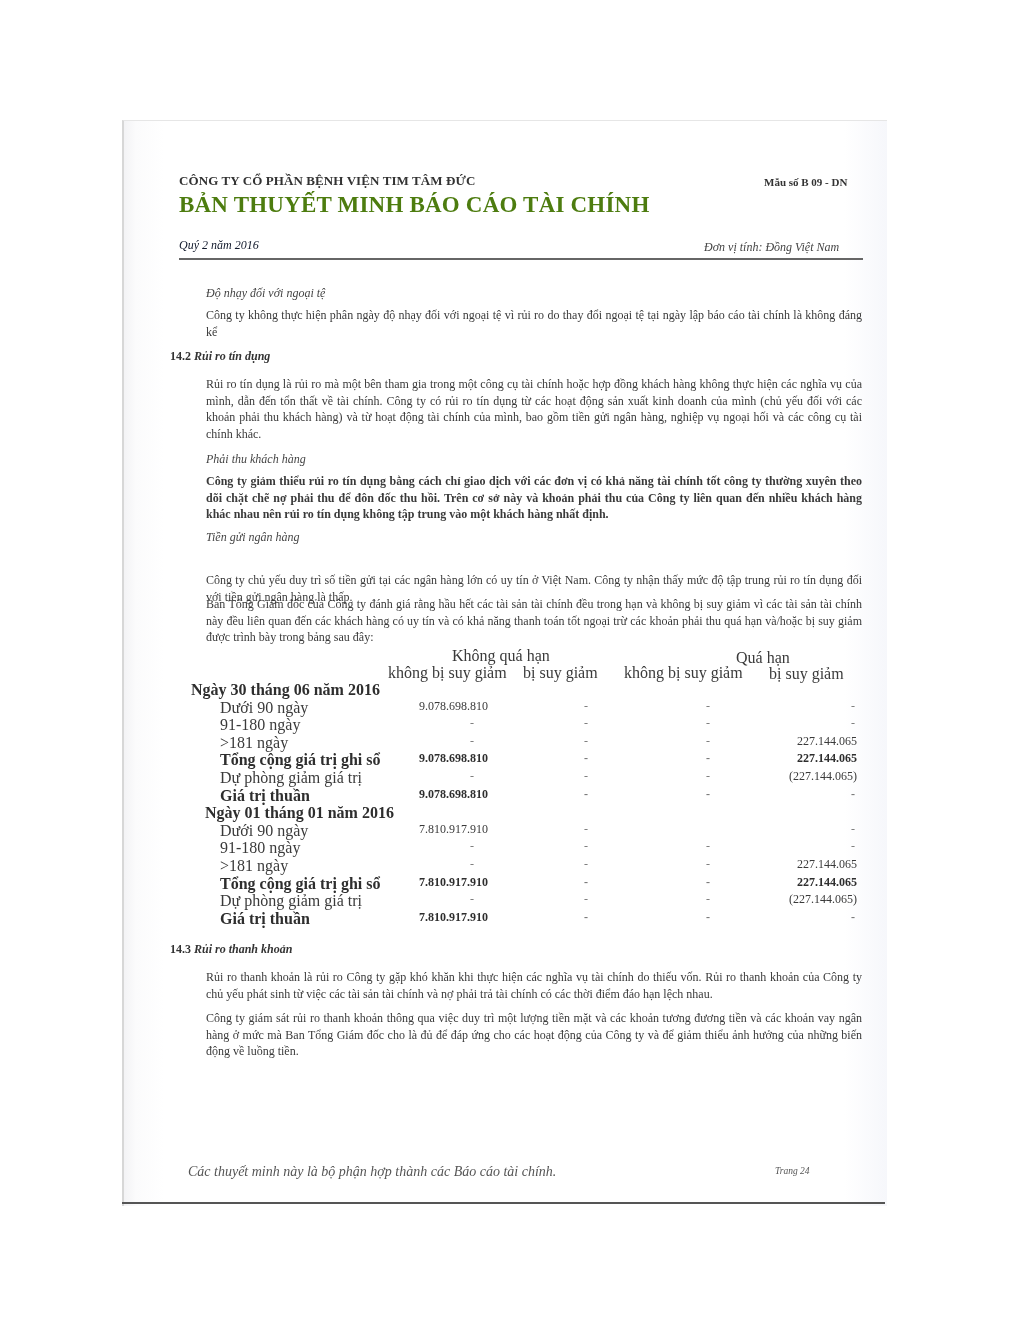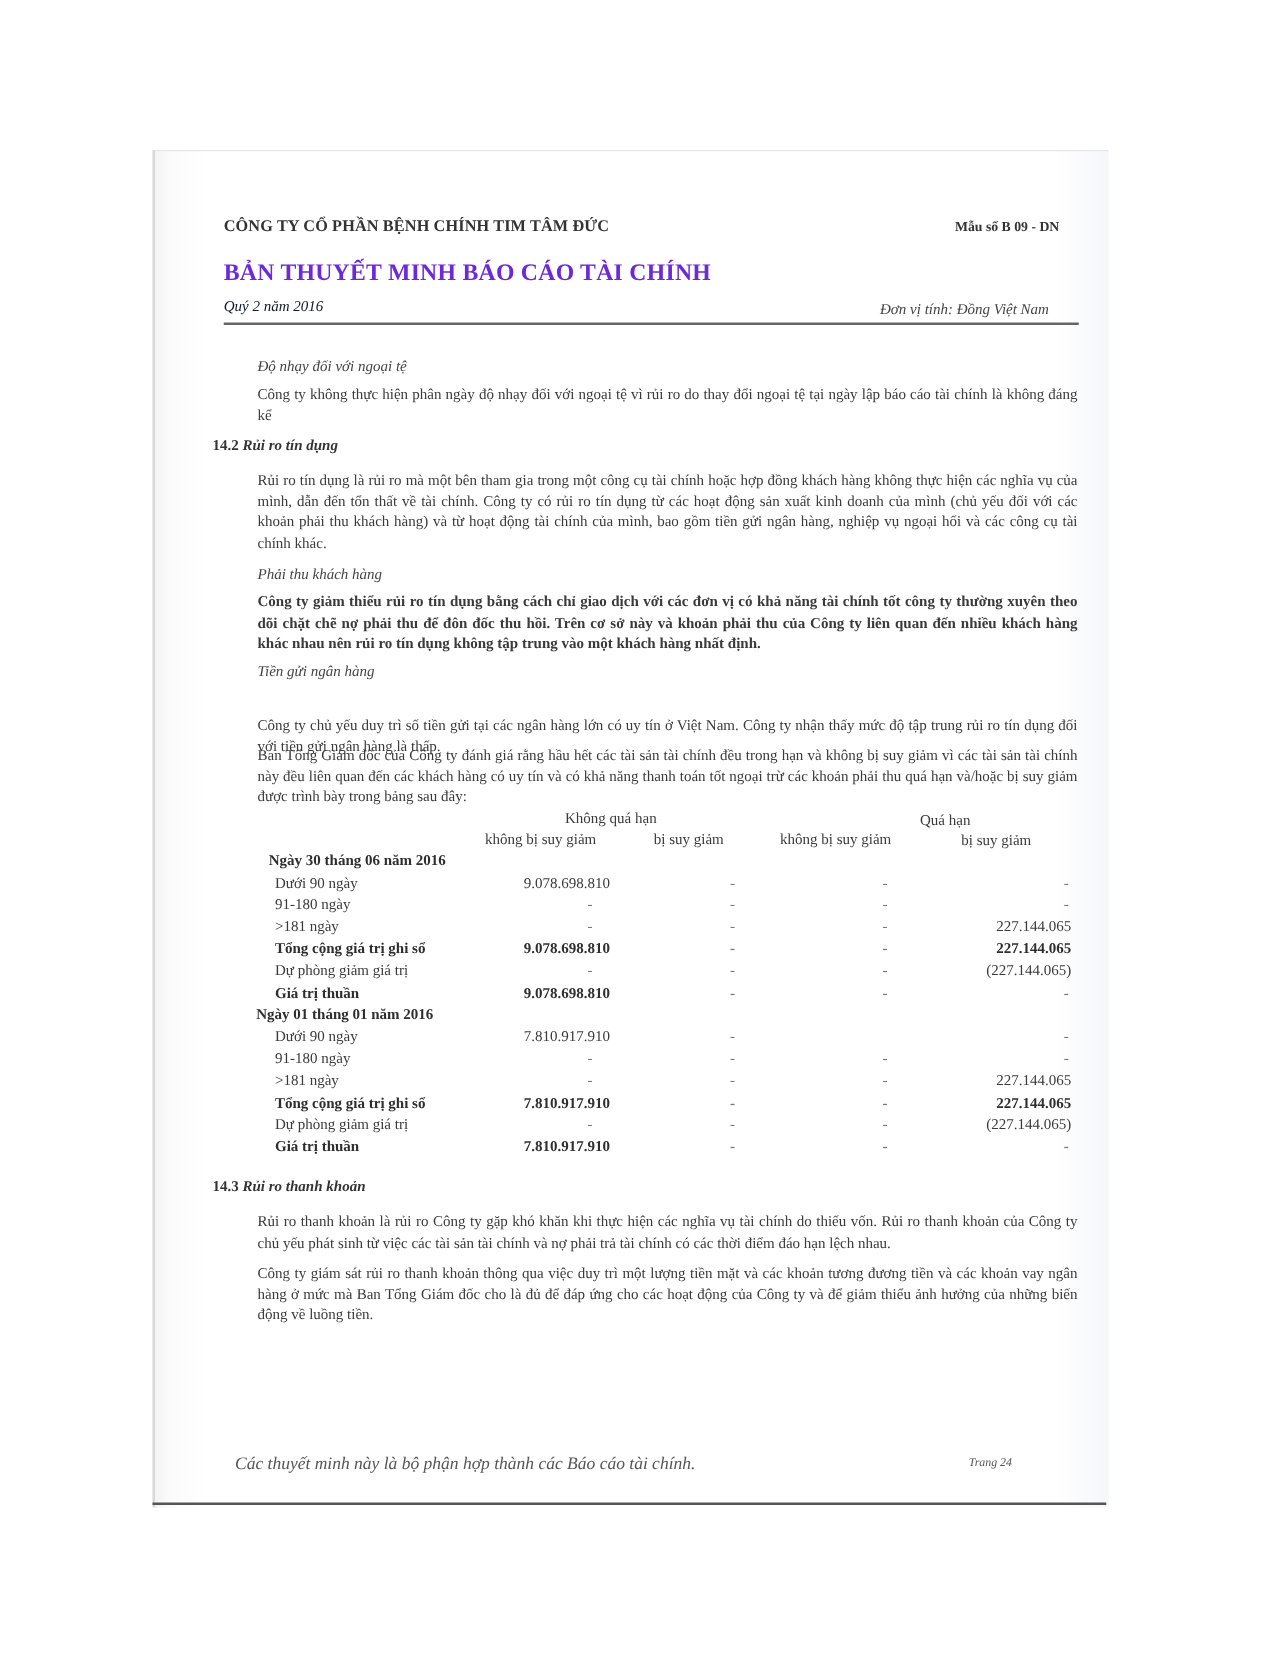--- a/index.html
+++ b/index.html
@@ -12,45 +12,45 @@
     background: linear-gradient(90deg, #f3f3f5 0px, #fbfbfc 12px, #ffffff 40px, #ffffff 720px, #f6f7fb 763px);
     border-left: 2px solid #d7d7d7;
     border-top: 1px solid #e6e6e6;
   }
   .scan-bottom-rule {
     position: absolute; left: 122px; top: 1202px; width: 763px; height: 2px; background: #555;
   }
   .abs { position: absolute; white-space: nowrap; }
   .company { left: 179px; top: 173px; font-size: 13px; font-weight: bold; letter-spacing: 0.1px; color: #333; }
   .form-code { left: 764px; top: 176px; font-size: 11px; font-weight: bold; color: #333; }
-  .doc-title { left: 179px; top: 208px; font-size: 19px; font-weight: bold; color: #6d28d9; letter-spacing: 0.2px; }
+  .doc-title { left: 179px; top: 192px; font-size: 23px; font-weight: bold; color: #4d7c0f; letter-spacing: 0.2px; }
   .period { left: 179px; top: 238px; font-size: 12px; font-style: italic; color: #0f172a; }
   .unit { left: 704px; top: 240px; font-size: 12px; font-style: italic; color: #444; }
   .header-rule { position: absolute; left: 179px; top: 258px; width: 684px; height: 2px; background: #666; }
 
   .subhead { font-size: 12px; font-style: italic; color: #444; }
   .para { position: absolute; font-size: 12px; line-height: 16.5px; color: #3a3a3a; text-align: justify; white-space: normal; }
   .section { font-size: 12px; font-weight: bold; color: #333; }
   .section i { font-style: italic; }
 
   
-  .tbl-text { font-size: 12px; color: #3a3a3a; }
+  .tbl-text { font-size: 16px; color: #3a3a3a; }
   .num { position: absolute; font-size: 12px; text-align: center; white-space: nowrap; color: #3a3a3a; }
   .bold { font-weight: bold; color: #2e2e2e; }
   .dash { color: #777; }
 
   .footer-note { left: 188px; top: 1164px; font-size: 14px; font-style: italic; color: #555; }
   .page-num { left: 775px; top: 1166px; font-size: 9.5px; font-style: italic; color: #555; }
 </style>
 </head>
 <body>
 
 <div class="scan"></div>
 
-<div class="abs company">CÔNG TY CỔ PHẦN BỆNH CHÍNH TIM TÂM ĐỨC</div>
+<div class="abs company">CÔNG TY CỔ PHẦN BỆNH VIỆN TIM TÂM ĐỨC</div>
 <div class="abs form-code">Mẫu số B 09 - DN</div>
 <div class="abs doc-title">BẢN THUYẾT MINH BÁO CÁO TÀI CHÍNH</div>
 <div class="abs period">Quý 2 năm 2016</div>
 <div class="abs unit">Đơn vị tính: Đồng Việt Nam</div>
 <div class="header-rule"></div>
 
 <div class="abs subhead" style="left:206px; top:286px;">Độ nhạy đối với ngoại tệ</div>
 <div class="para" style="left:206px; top:307px; width:656px;">Công ty không thực hiện phân ngày độ nhạy đối với ngoại tệ vì rủi ro do thay đổi ngoại tệ tại ngày lập báo cáo tài chính là không đáng kể</div>
 
 <div class="abs section" style="left:170px; top:349px;">
@@ -67,21 +67,21 @@
 <div class="para" style="left:206px; top:596px; width:656px;">Ban Tổng Giám đốc của Công ty đánh giá rằng hầu hết các tài sản tài chính đều trong hạn và không bị suy giảm vì các tài sản tài chính này đều liên quan đến các khách hàng có uy tín và có khả năng thanh toán tốt ngoại trừ các khoản phải thu quá hạn và/hoặc bị suy giảm được trình bày trong bảng sau đây:</div>
 
 <div class="abs tbl-text" style="left:452px; top:647px;">Không quá hạn</div>
 <div class="abs tbl-text" style="left:716px; top:649px;margin-left:20px;">Quá hạn</div>
 <div class="abs tbl-text" style="left:388px; top:664px;">không bị suy giảm</div>
 <div class="abs tbl-text" style="left:523px; top:664px;">bị suy giảm</div>
 <div class="abs tbl-text" style="left:624px; top:664px;">không bị suy giảm</div>
 <div class="abs tbl-text" style="left:769px; top:665px;">bị suy giảm</div>
 
 <div id="table-body">
-    <div class="abs tbl-text bold" style="left: 215px; top: 681px; text-align: center;">Ngày 30 tháng 06 năm 2016</div>
+    <div class="abs tbl-text bold" style="left: 191px; top: 681px; text-align: center;">Ngày 30 tháng 06 năm 2016</div>
     <div class="abs tbl-text" style="left: 220px; top: 698.6px;">Dưới 90 ngày</div>
     <div class="num" style="right: 536px; top: 698.6px;">9.078.698.810</div>
     <div class="num dash" style="right: 436px; top: 698.6px;">-</div>
     <div class="num dash" style="right: 314px; top: 698.6px;">-</div>
     <div class="num dash" style="right: 169px; top: 698.6px;">-</div>
     <div class="abs tbl-text" style="left: 220px; top: 716.2px;">91-180 ngày</div>
     <div class="num dash" style="right: 550px; top: 716.2px;">-</div>
     <div class="num dash" style="right: 436px; top: 716.2px;">-</div>
     <div class="num dash" style="right: 314px; top: 716.2px;">-</div>
     <div class="num dash" style="right: 169px; top: 716.2px;">-</div>

